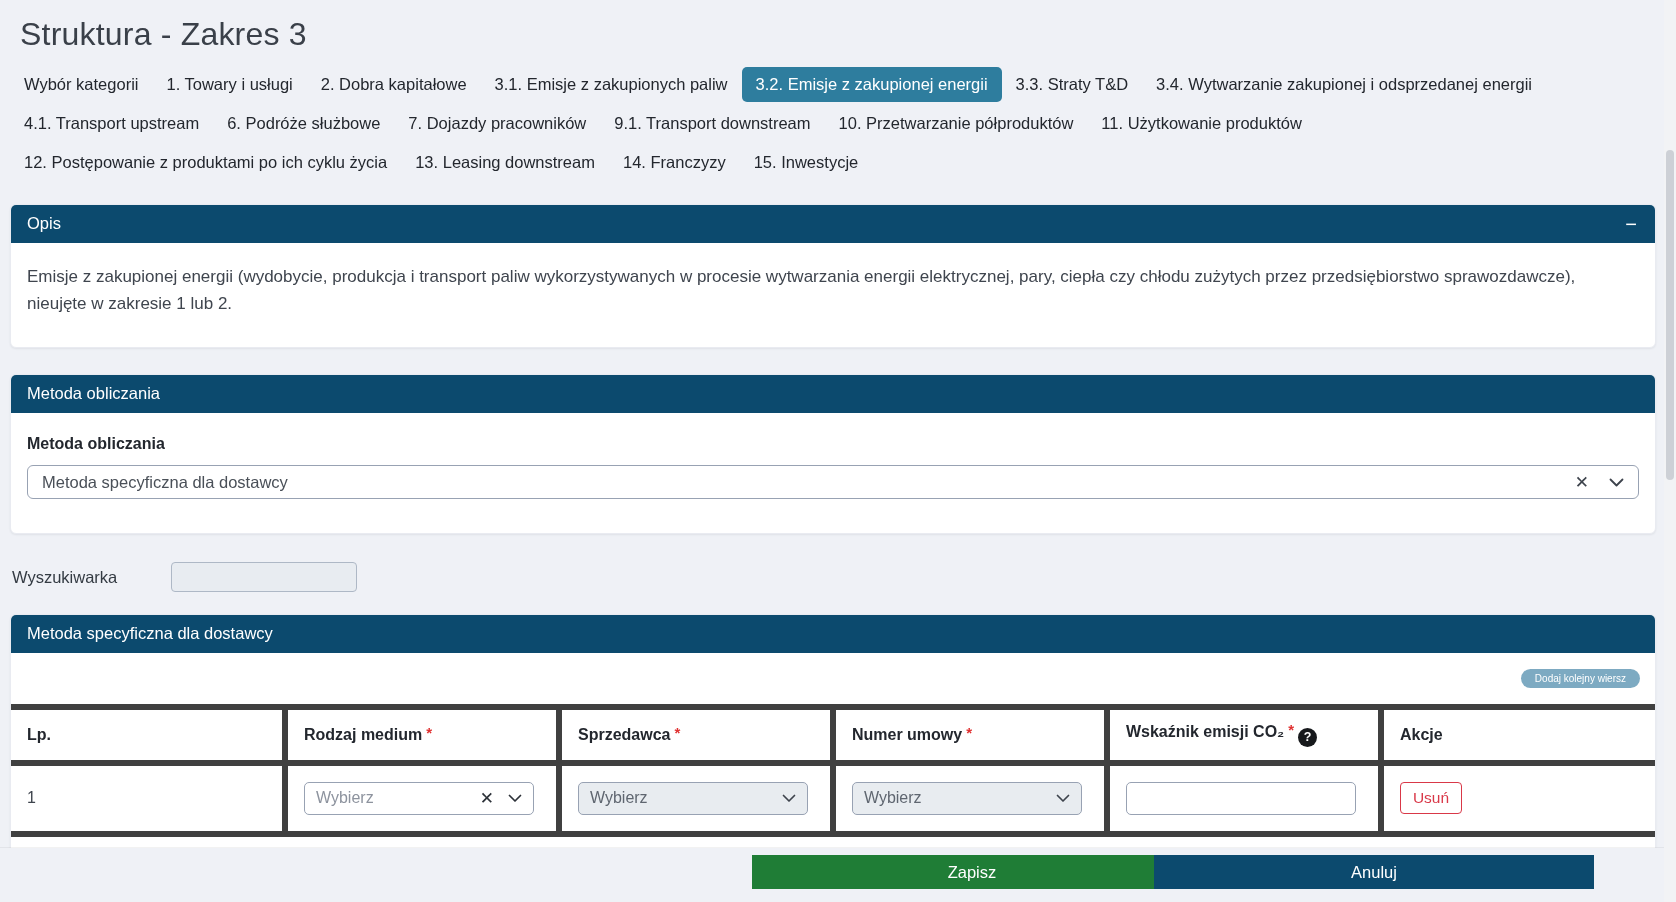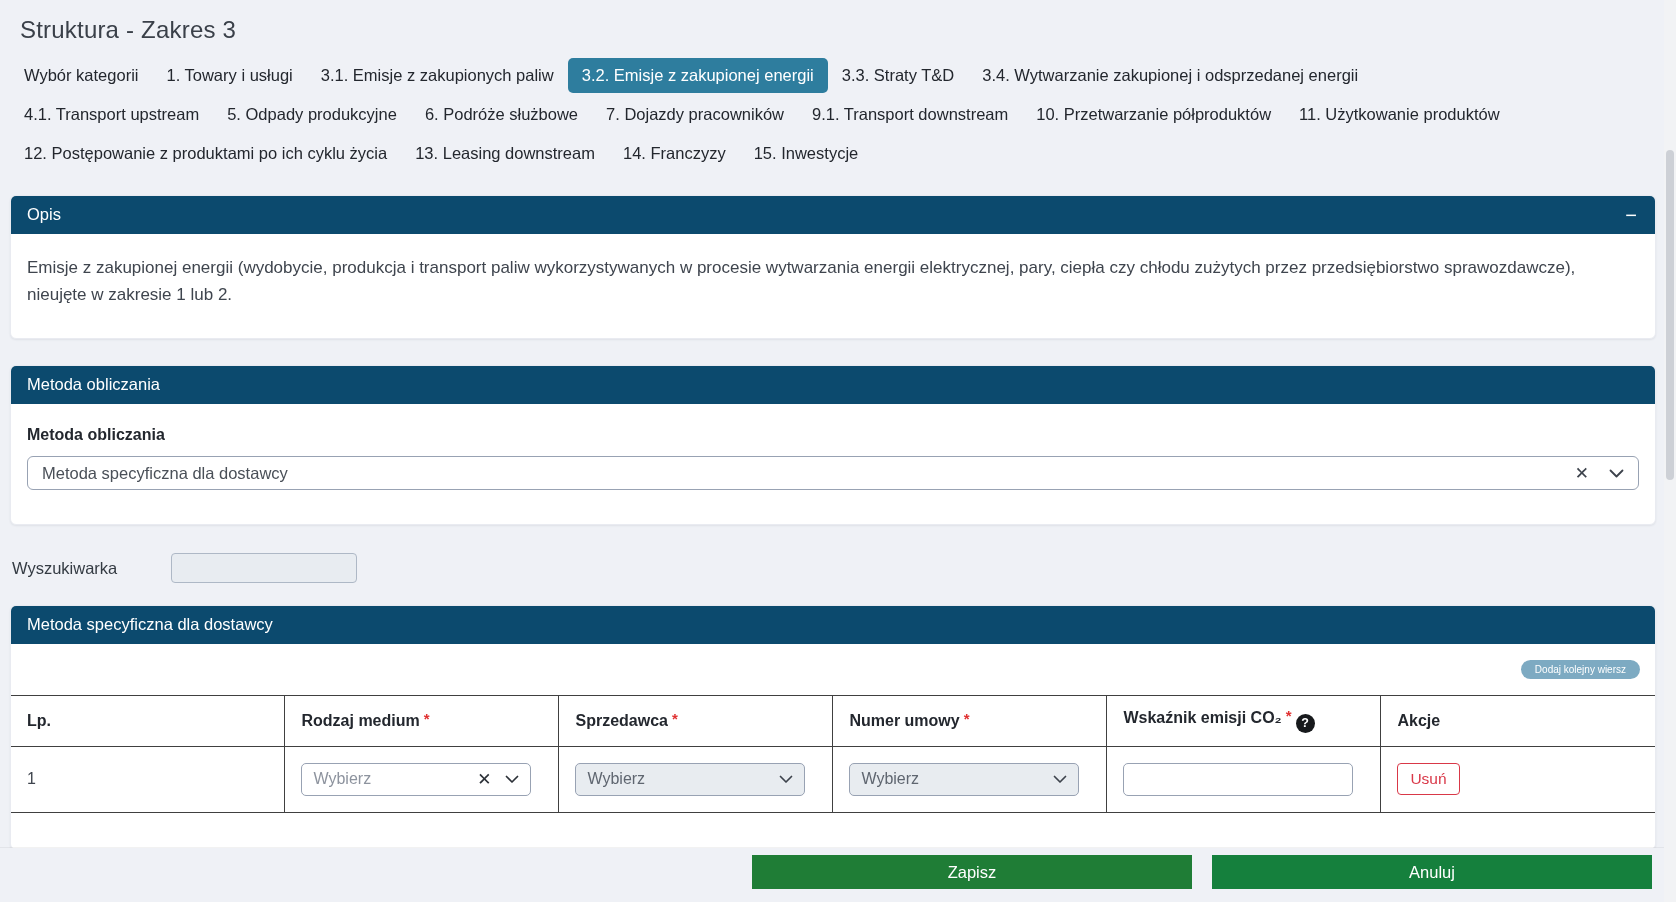--- a/index.html
+++ b/index.html
@@ -8,21 +8,21 @@
     position: relative;
     overflow: hidden;
     background: #eff1f6;
     font-family: "Liberation Sans", sans-serif;
     color: #3f454e;
   }
   .content { position:absolute; left:10px; top:0; width:1646px; }
 
   .page-title {
     margin: 16px 0 14px 10px;
-    font-size: 24px;
+    font-size: 32px;
     font-weight: 500;
     color: #3a4049;
     letter-spacing: .2px;
   }
 
   
   .tab-row { display:flex; flex-wrap:nowrap; margin-bottom: 4px; }
   .tab {
     padding: 8px 14px;
     font-size: 16.5px;
@@ -102,21 +102,21 @@
   }
   .suffix { margin-left:6px; }
 
   .add-bar { display:flex; justify-content:flex-end; padding:16px 15px; }
   .btn-add {
     background:#7daac2; color:#fff; border:none; border-radius:12px;
     padding:4px 14px; font-size:10px; font-family:inherit; cursor:pointer;
   }
 
   table.grid { width:100%; border-collapse:collapse; font-size:16px; }
-  .grid th, .grid td { border:1px solid #404040; text-align:left; vertical-align:middle; }
+  .grid th, .grid td { border:6px solid #404040; text-align:left; vertical-align:middle; }
   .grid th { padding:13px 16px; font-weight:700; color:#23272e; }
   .grid td { padding:16px 16px; color:#3f454e; }
   .grid th:first-child, .grid td:first-child { border-left:none; }
   .grid th:last-child, .grid td:last-child { border-right:none; }
   .grid col { width:16.66%; }
   .asterisk { color:#e03131; margin-left:4px; font-size:15px; position:relative; top:-2px; }
   .help {
     display:inline-flex; width:19px; height:19px; border-radius:50%;
     background:#17191c; color:#fff; font-size:12.5px; font-weight:700;
     align-items:center; justify-content:center;
@@ -151,47 +151,47 @@
     width:1676px; height:54px;
     background:#eff1f6;
     box-shadow: 0 -1px 0 rgba(0,0,0,.05);
   }
   .btn-save, .btn-cancel {
     position:absolute; top:7px; height:34px; width:440px;
     border:none; border-radius:0;
     color:#fff; font-size:16.5px; font-family:inherit; cursor:pointer;
   }
   .btn-save { left:752px; background:#1f7d36; }
-  .btn-cancel { left:1212px; background:#15803d; }
+  .btn-cancel { left:1154px; background:#0c4a6e; }
 
   
   .scrollbar { position:absolute; right:0; top:0; width:12px; height:902px; background:#f2f3f5; z-index:6; }
   .scroll-thumb { position:absolute; left:2px; top:150px; width:8px; height:330px; background:#cdd0d6; border-radius:5px; }
 
   svg { display:block; }
 </style>
 </head>
 <body>
 
 <div class="content">
 
   <h1 class="page-title">Struktura - Zakres 3</h1>
 
   <nav>
     <div class="tab-row">
       <div class="tab">Wybór kategorii</div>
       <div class="tab">1. Towary i usługi</div>
+      <div class="tab">2. Dobra kapitałowe</div>
       <div class="tab">3.1. Emisje z zakupionych paliw</div>
       <div class="tab active">3.2. Emisje z zakupionej energii</div>
       <div class="tab">3.3. Straty T&amp;D</div>
       <div class="tab">3.4. Wytwarzanie zakupionej i odsprzedanej energii</div>
     </div>
     <div class="tab-row">
       <div class="tab">4.1. Transport upstream</div>
-      <div class="tab">5. Odpady produkcyjne</div>
       <div class="tab">6. Podróże służbowe</div>
       <div class="tab">7. Dojazdy pracowników</div>
       <div class="tab">9.1. Transport downstream</div>
       <div class="tab">10. Przetwarzanie półproduktów</div>
       <div class="tab">11. Użytkowanie produktów</div>
     </div>
     <div class="tab-row">
       <div class="tab">12. Postępowanie z produktami po ich cyklu życia</div>
       <div class="tab">13. Leasing downstream</div>
       <div class="tab">14. Franczyzy</div>

